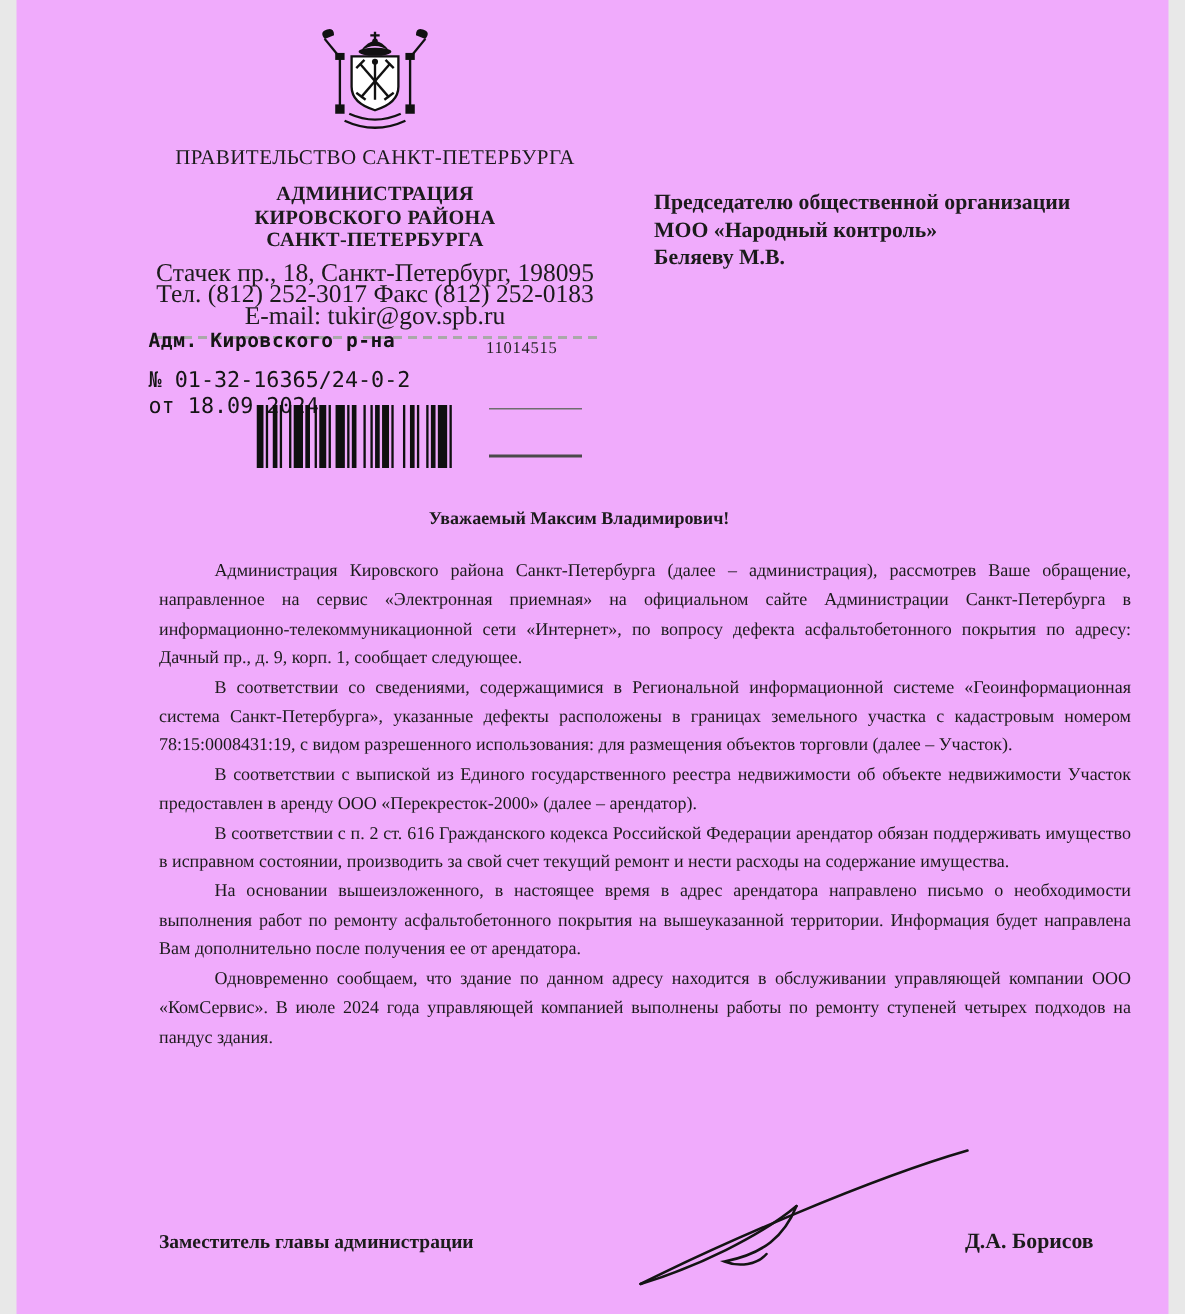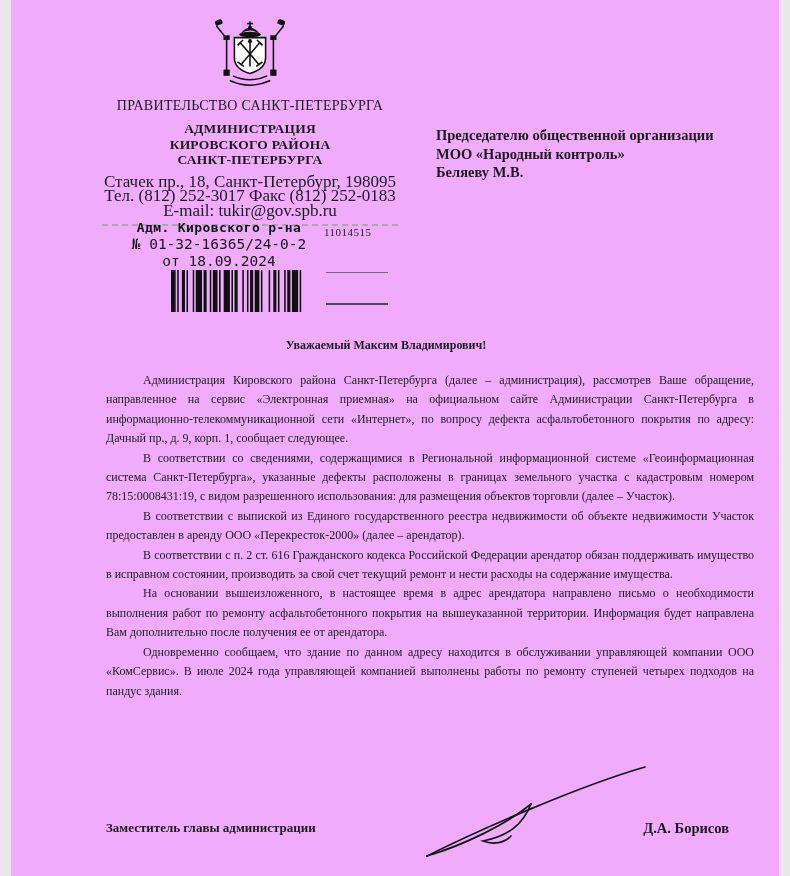--- a/index.html
+++ b/index.html
@@ -21,27 +21,26 @@
   .gov-line{font-size:14px;letter-spacing:.3px;margin-top:2px;}
   .org-name{font-weight:bold;font-size:13.5px;line-height:15.5px;margin-top:7px;letter-spacing:.2px;}
   .contact{font-size:17px;line-height:14.5px;margin-top:0;}
   .contact-block{margin-top:7px;}
   .lh-divider{
     margin:6px auto 0 auto;width:296px;height:0;
     border-top:2px dashed #a9a9a9;
   }
   
   .stamp{
-    position:absolute;left:108px;top:220px;width:200px;
-    text-align:center;
+    position:absolute;left:88px;top:220px;width:200px;
     font-family:"DejaVu Sans Mono", monospace;
     color:#151515;
   }
   .stamp-l1{font-size:13px;font-weight:bold;letter-spacing:.4px;}
-  .stamp-l2{font-size:14.5px;margin-top:1px;}
+  .stamp-l2{font-size:14.5px;margin-top:11px;}
   .stamp-l3{font-size:14.5px;margin-top:1px;}
   .barcode{position:absolute;left:160px;top:270px;width:160px;height:42px;}
   .doc-code{
     position:absolute;left:313px;top:226px;
     font-size:11px;letter-spacing:.5px;color:#222;
   }
   .note-line{position:absolute;left:315px;width:62px;height:0;}
   .note-line.first{top:272px;border-top:1.5px solid #6e6e6e;}
   .note-line.second{top:303px;border-top:2px solid #4a4a4a;}
   

